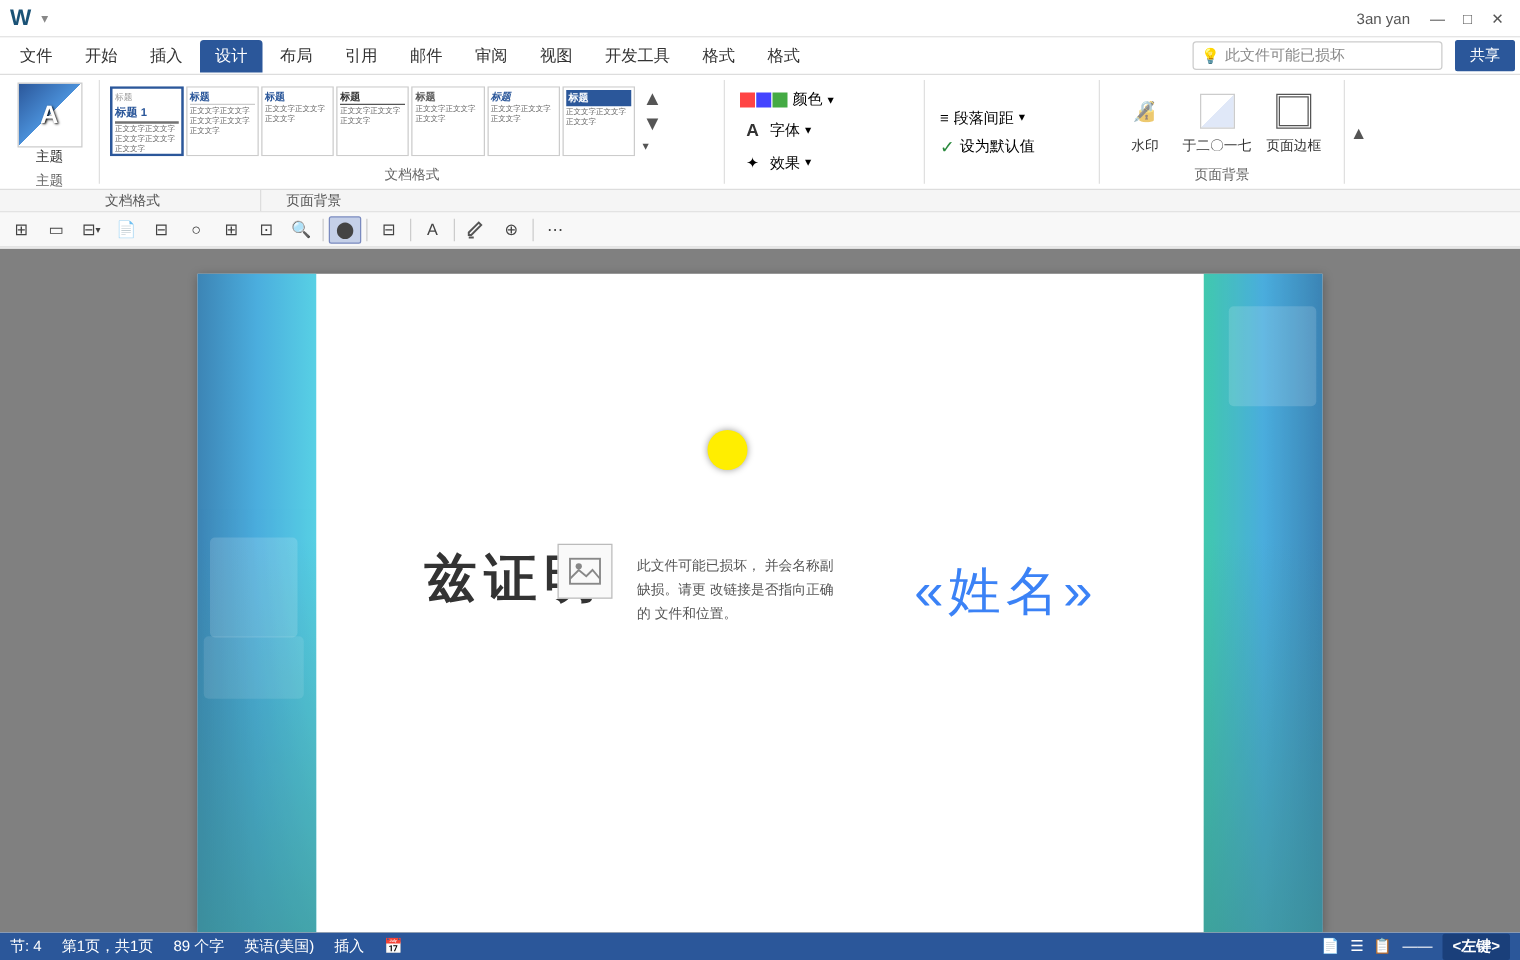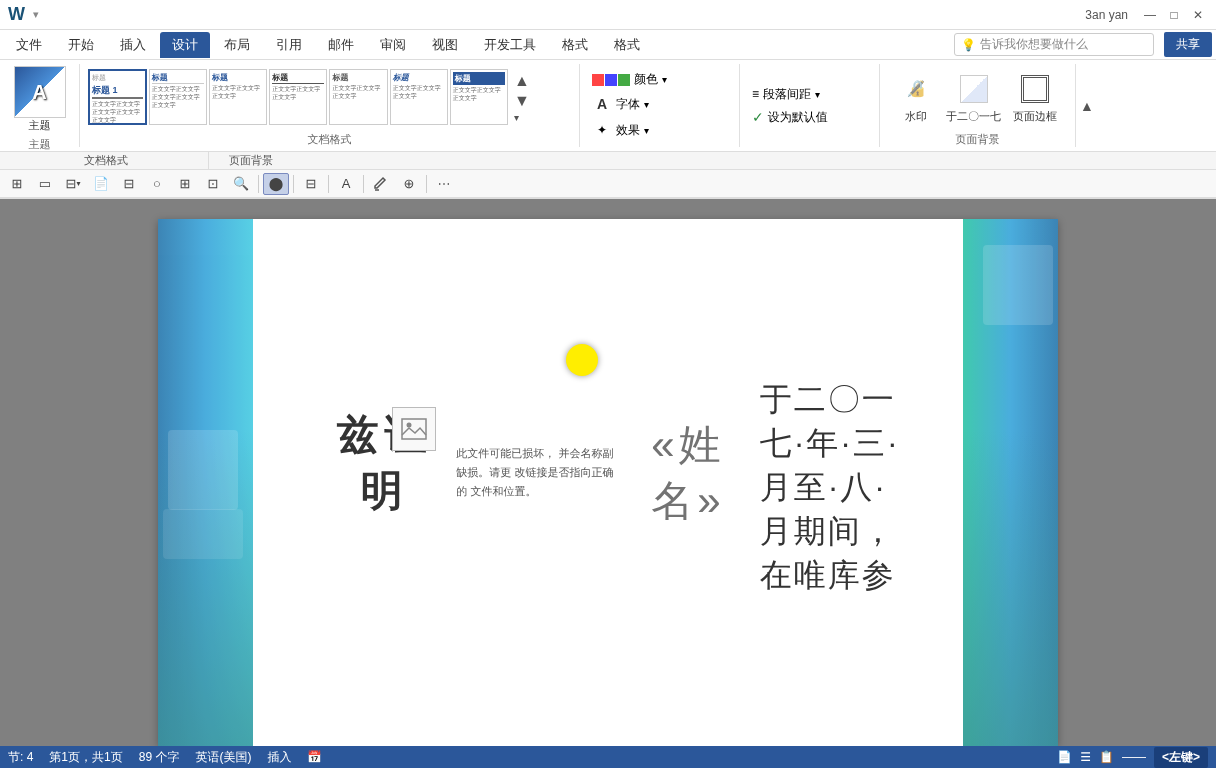--- a/index.html
+++ b/index.html
@@ -394,21 +394,21 @@
     <div class="ribbon-tab">布局</div>
     <div class="ribbon-tab">引用</div>
     <div class="ribbon-tab">邮件</div>
     <div class="ribbon-tab">审阅</div>
     <div class="ribbon-tab">视图</div>
     <div class="ribbon-tab">开发工具</div>
     <div class="ribbon-tab">格式</div>
     <div class="ribbon-tab">格式</div>
     <div class="ribbon-search">
       <span style="font-size:12px;">💡</span>
-      <span style="font-size:12px; color:#888; flex:1;">告诉我你想要做什么</span>
+      <span style="font-size:12px; color:#888; flex:1;">此文件可能已损坏</span>
     </div>
     <button class="share-btn">共享</button>
   </div>
 
   <div class="ribbon-content">
 
     <div class="ribbon-group" style="min-width:80px;">
       <div class="ribbon-group-content" style="justify-content:center;">
         <div class="theme-item">
           <div class="theme-thumb" style="background: linear-gradient(135deg, #2b579a 0%, #4a90d9 50%, #fff 50%); width:52px; height:52px;">
@@ -596,24 +596,23 @@
         <div style="width:100%; display:flex; justify-content:flex-start; position:relative; margin-bottom: 20px;">
           <div style="width:160px; ">
             <div style="font-size:11px; color:#555; line-height:1.7;">此文件可能已损坏，
 并会名称副缺损。请更
 改链接是否指向正确的
 文件和位置。</div>
           </div>
         </div>
 
         <div style="width:100%; text-align:center; margin-bottom:20px; color:#999;">
-          <span style="font-size:42px; letter-spacing:4px; font-family:'SimHei','Microsoft YaHei',sans-serif; color:#737373;">«姓名»</span>
-        </div>
-
-        <div style="width:100%; font-size:32px; color:#333; font-family:'SimHei','Microsoft YaHei',sans-serif; letter-spacing:2px; margin-top:10px;">于二〇一七·年·三·月至·八·月期间，在唯库参</div>
+          <span style="font-size:42px; letter-spacing:4px; font-family:'SimHei','Microsoft YaHei',sans-serif; color:#3b82f6;">«姓名»</span>
+        </div>
+
       </div>
 
       <div class="cursor-dot"></div>
     </div>
   </div>
 </div>
 
 <div class="status-bar">
   <span>节: 4</span>
   <span>第1页，共1页</span>

